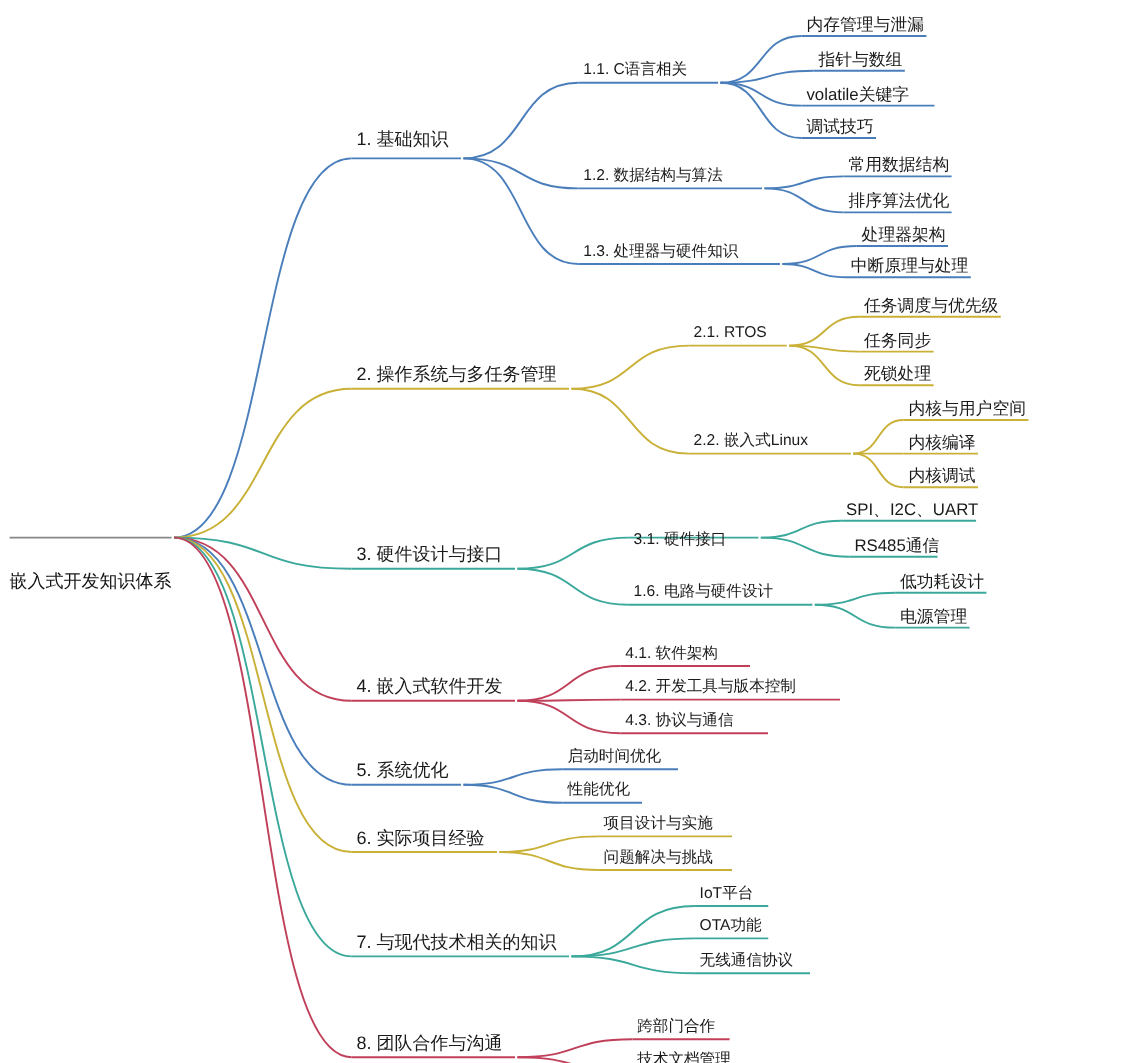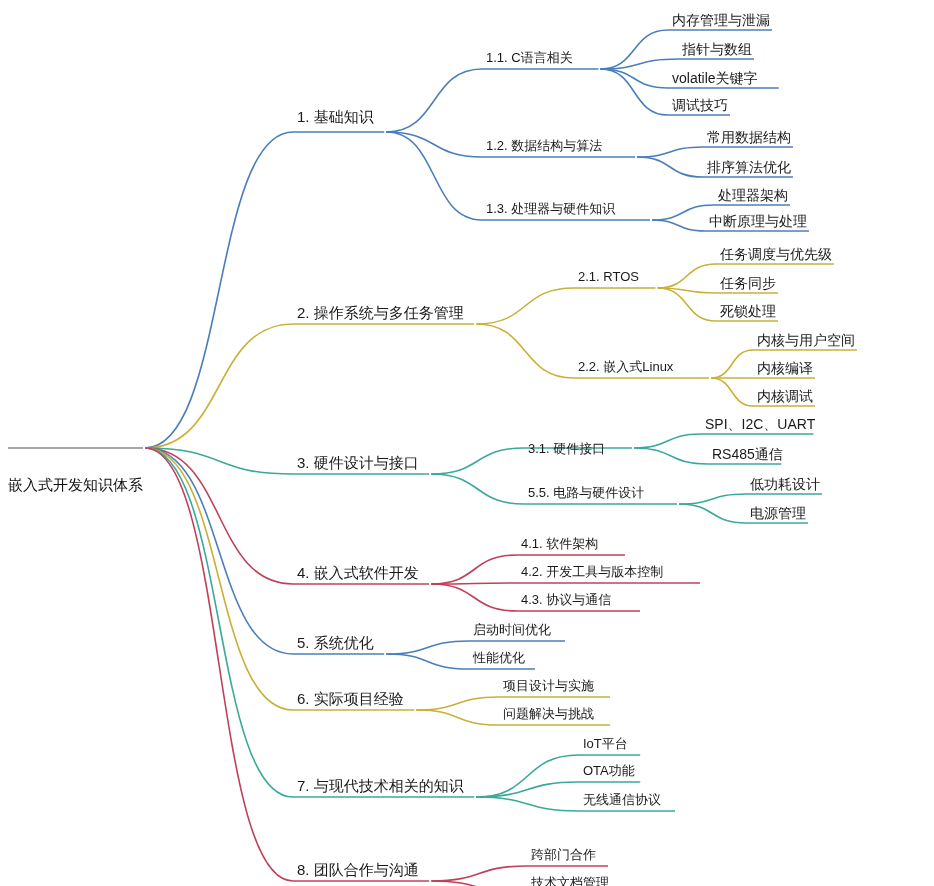--- a/index.html
+++ b/index.html
@@ -164,21 +164,21 @@
       <div class="node lvl3" style="left: 720px; top: 283px;">任务同步</div>
       <div class="node lvl3" style="left: 720px; top: 311px;">死锁处理</div>
       <div class="node lvl2" style="left: 578px; top: 367px;">2.2. 嵌入式Linux</div>
       <div class="node lvl3" style="left: 757px; top: 340px;">内核与用户空间</div>
       <div class="node lvl3" style="left: 757px; top: 368px;">内核编译</div>
       <div class="node lvl3" style="left: 757px; top: 396px;">内核调试</div>
       <div class="node lvl1" style="left: 297px; top: 463px;">3. 硬件设计与接口</div>
       <div class="node lvl2" style="left: 528px; top: 437px; margin-top: 12px;">3.1. 硬件接口</div>
       <div class="node lvl3" style="left: 705px; top: 424px;">SPI、I2C、UART</div>
       <div class="node lvl3" style="left: 712px; top: 454px;">RS485通信</div>
-      <div class="node lvl2" style="left: 528px; top: 493px;">5.5. 电路与硬件设计</div>
+      <div class="node lvl2" style="left: 528px; top: 493px;">1.6. 电路与硬件设计</div>
       <div class="node lvl3" style="left: 750px; top: 484px;">低功耗设计</div>
       <div class="node lvl3" style="left: 750px; top: 513px;">电源管理</div>
       <div class="node lvl1" style="left: 297px; top: 573px;">4. 嵌入式软件开发</div>
       <div class="node lvl2" style="left: 521px; top: 544px;">4.1. 软件架构</div>
       <div class="node lvl2" style="left: 521px; top: 572px;">4.2. 开发工具与版本控制</div>
       <div class="node lvl2" style="left: 521px; top: 600px;">4.3. 协议与通信</div>
       <div class="node lvl1" style="left: 297px; top: 643px;">5. 系统优化</div>
       <div class="node lvl2" style="left: 473px; top: 630px;">启动时间优化</div>
       <div class="node lvl2" style="left: 473px; top: 658px;">性能优化</div>
       <div class="node lvl1" style="left: 297px; top: 699px;">6. 实际项目经验</div>

